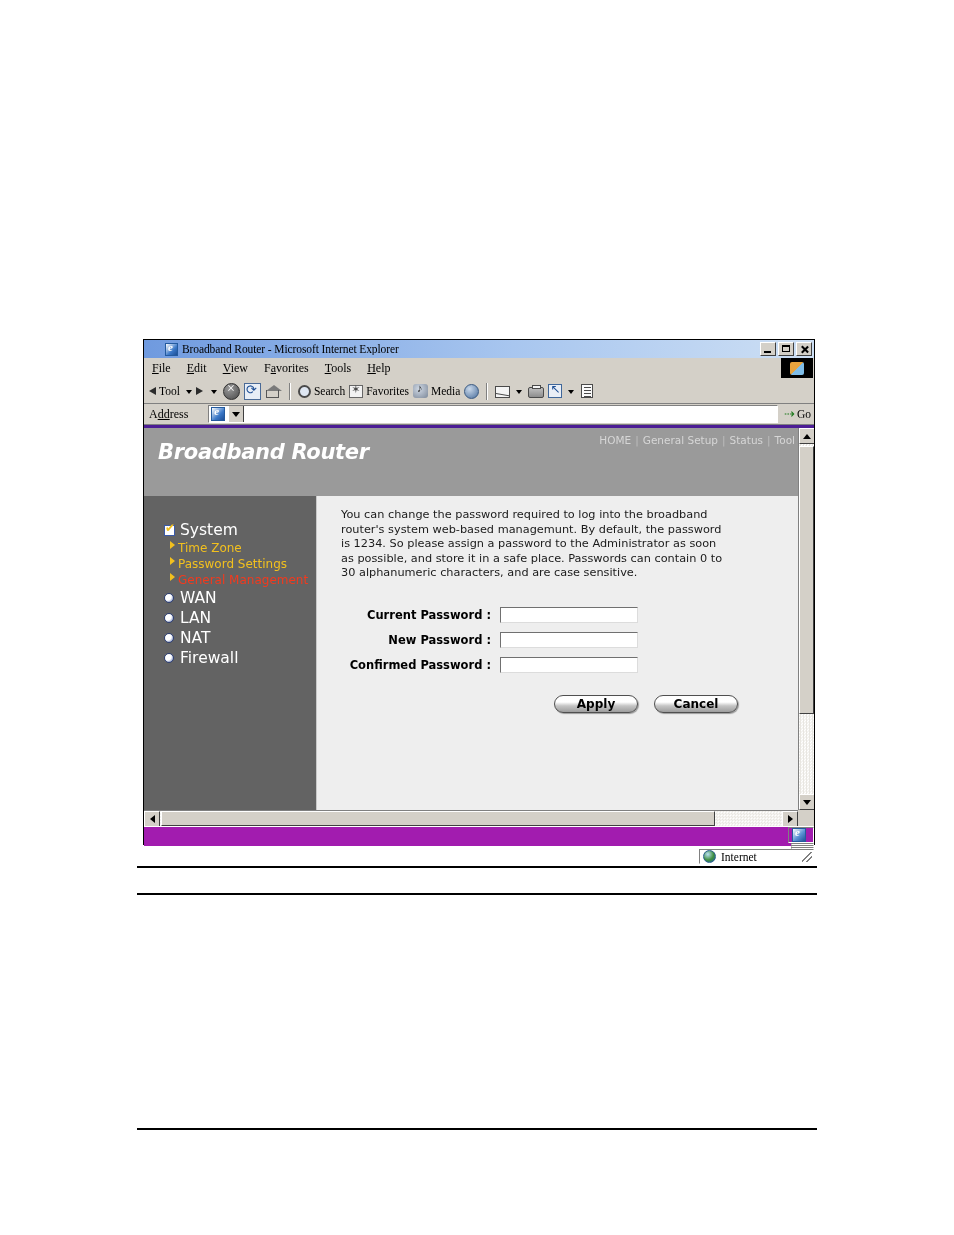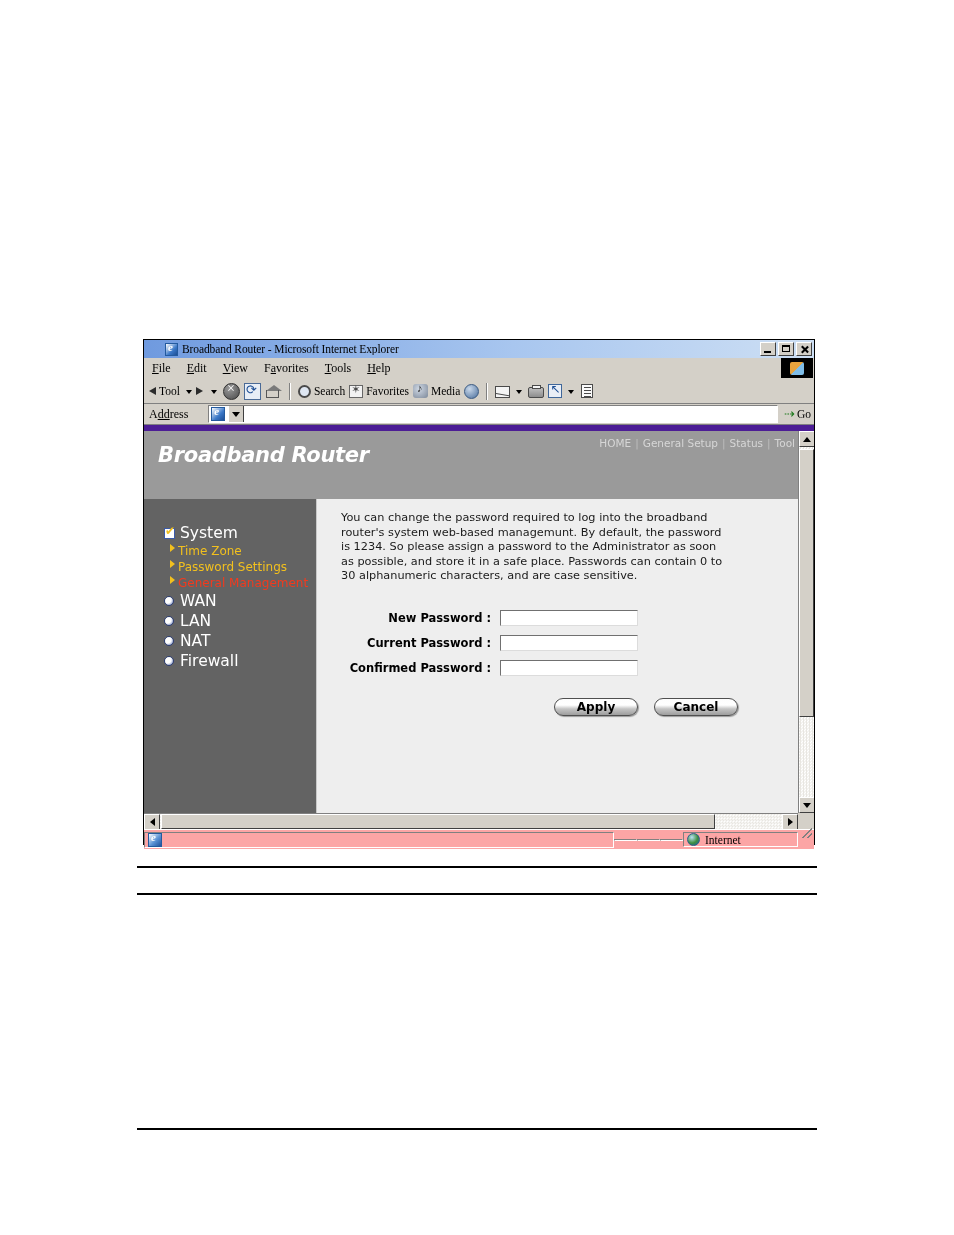--- a/index.html
+++ b/index.html
@@ -342,21 +342,21 @@
   }
   .go-btn .garrow {
     color: #1f7a1f; font-size: 13px; margin-right: 2px;
   }
 
   
   .viewport {
     position: relative;
     height: 398px;
     background: #1d4ed8;
-    border-top: 6px solid #4c1d95;
+    border-top: 3px solid #4c1d95;
     overflow: hidden;
   }
   .page-area {
     position: absolute;
     left: 0; top: 0; right: 16px; bottom: 16px;
     overflow: hidden;
     background: #eeeeee;
   }
 
   
@@ -592,24 +592,25 @@
   .corner-box {
     position: absolute;
     right: 0; bottom: 0;
     width: 16px; height: 16px;
     background: #d4d0c8;
   }
 
   
   .status-bar {
     height: 20px;
-    background: #fca5a5;
+    background: #a21caf;
     border-top: 1px solid #ffffff;
-    display: flex; align-items: center;
-    box-sizing: border-box;
+    display: flex; align-items: flex-end;
+    box-sizing: border-box;
+    flex-direction: column;
   }
   .sb-pane {
     border: 1px solid;
     border-color: #808080 #ffffff #ffffff #808080;
     box-sizing: border-box;
     display: flex; align-items: center;
     padding: 0 3px;
     font-size: 11.5px;
     color: #000000;
     white-space: nowrap;
@@ -782,25 +783,25 @@
             <span class="bullet-dot"></span>
             <span>Firewall</span>
           </div>
         </div>
 
         <div class="content">
           <div class="content-desc">You can change the password required to log into the broadband router's system web-based managemunt. By default, the password is 1234. So please assign a password to the Administrator as soon as possible, and store it in a safe place. Passwords can contain 0 to 30 alphanumeric characters, and are case sensitive.</div>
 
           <div class="form-rows">
             <div class="form-row">
-              <div class="form-label">New Password :</div>
+              <div class="form-label">Current Password :</div>
               <input class="form-input" type="password" value="" style="">
             </div>
             <div class="form-row">
-              <div class="form-label">Current Password :</div>
+              <div class="form-label">New Password :</div>
               <input class="form-input" type="password" value="" style="">
             </div>
             <div class="form-row">
               <div class="form-label">Confirmed Password :</div>
               <input class="form-input" type="password" value="" style="">
             </div>
           </div>
 
           <div class="btn-row">
             <div class="pill-btn">Apply</div>

